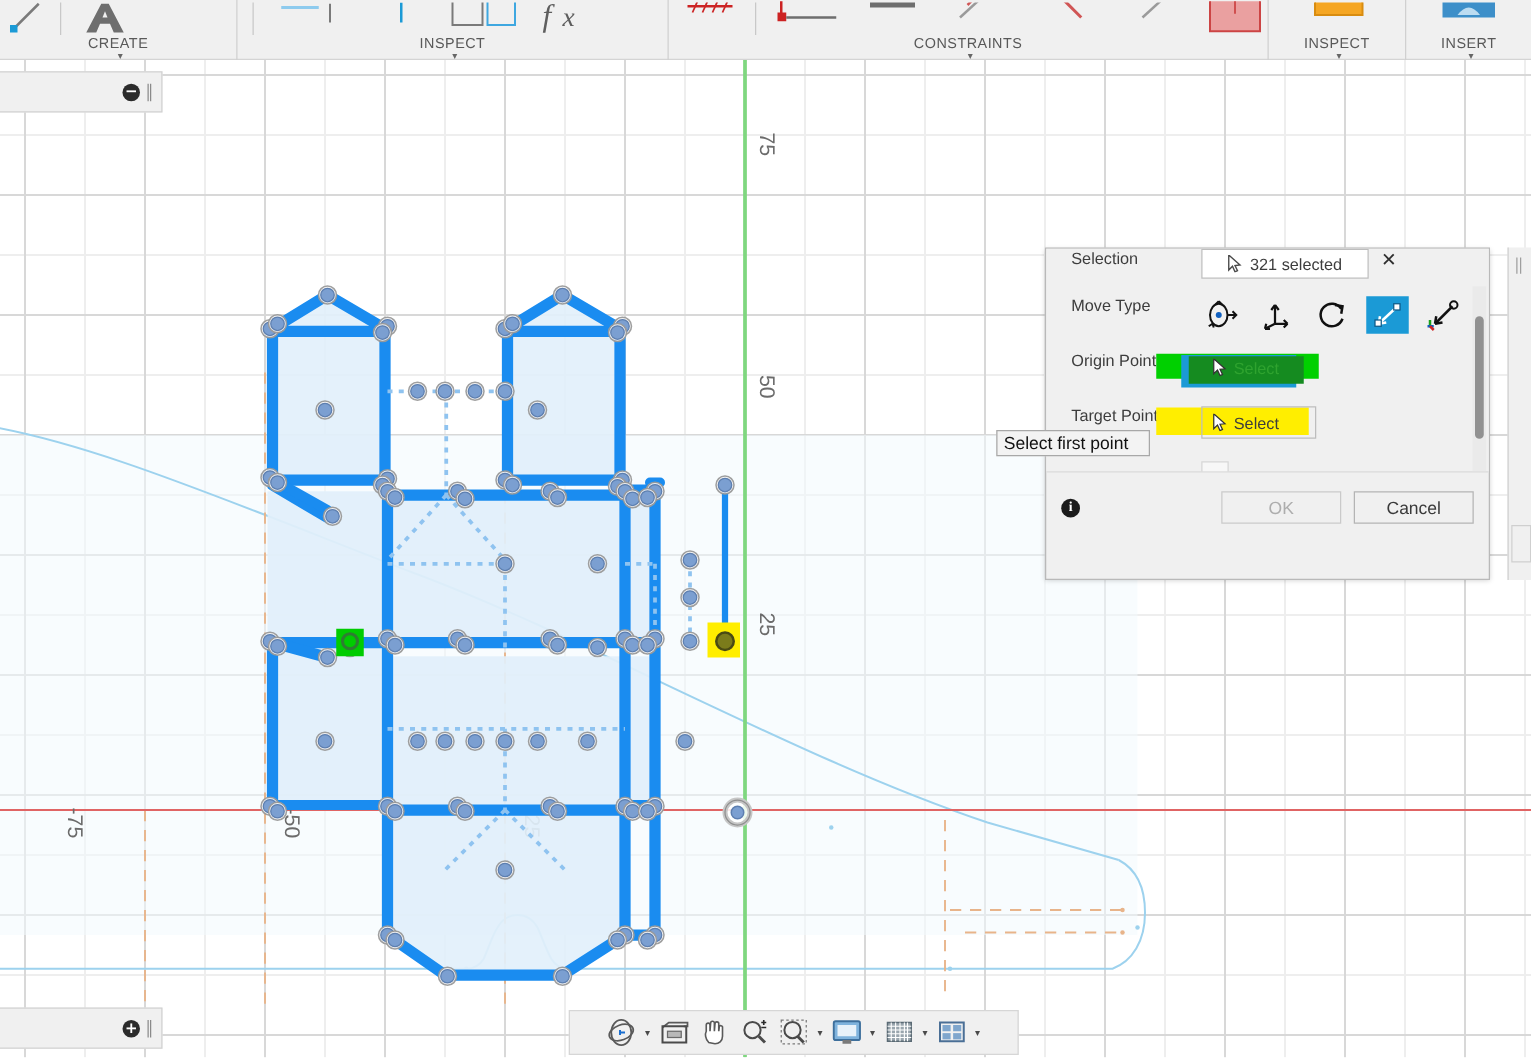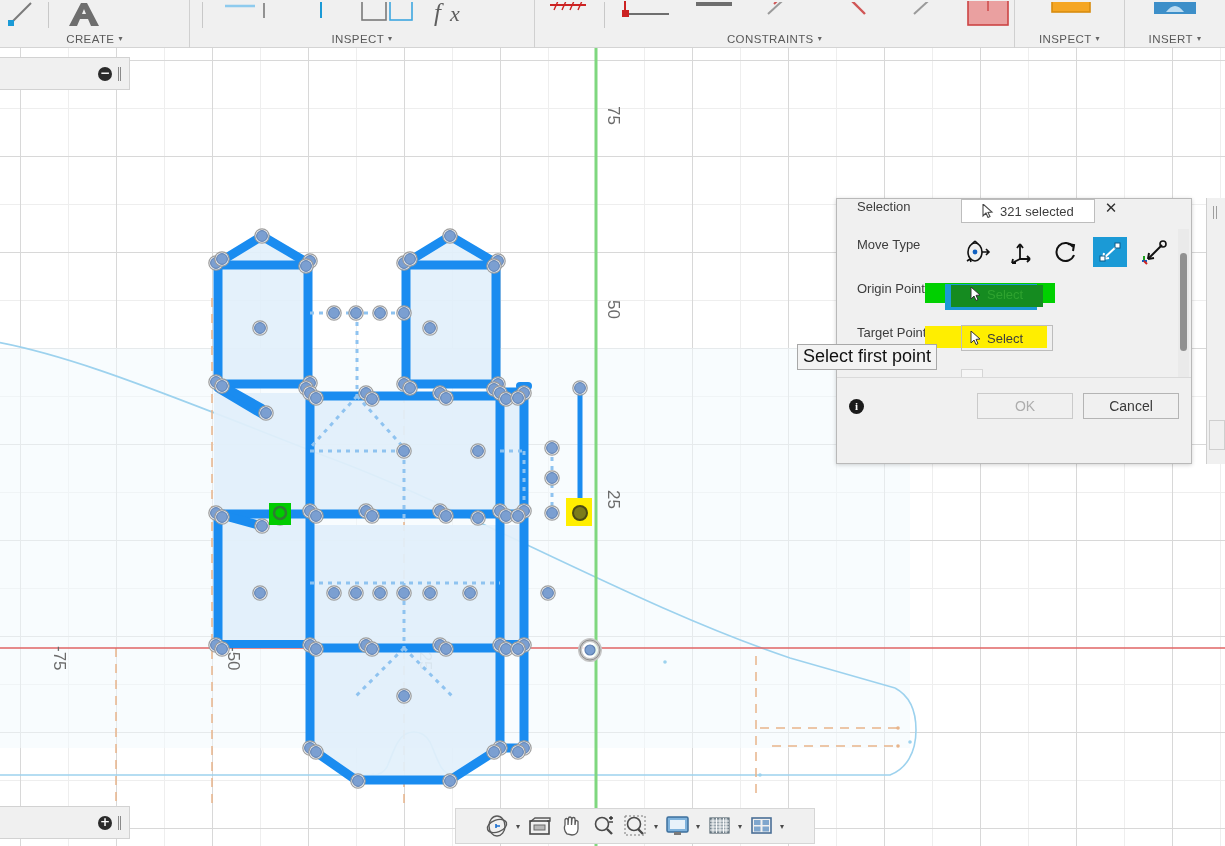--- a/index.html
+++ b/index.html
@@ -33,20 +33,21 @@
   .tb-icon {
     width: 40px; height: 30px;
     display: flex; align-items: center; justify-content: center;
     position: relative;
   }
   .tb-label {
     height: 18px;
     font-size: 11.5px; color: #595959; letter-spacing: .4px;
     display: flex; align-items: center; justify-content: center;
     white-space: nowrap;
+    flex-direction: column;
   }
   .tb-label .caret {
     margin-left: 4px; font-size: 8px; color: #666; line-height: 1;
   }
   .tb-sep { width: 1px; background: #c8c8c8; align-self: center; height: 26px; margin: 0 4px; }
 
   
   .canvas {
     position: absolute; left: 0; top: 48px; width: 1225px; height: 798px;
     background: #ffffff;
@@ -120,21 +121,21 @@
     font-size: 13px;
   }
   .hl-green { position: absolute; left: -36px; top: 2px; width: 130px; height: 20px; background: #00d000; }
   .hl-blue  { position: absolute; left: -16px; top: 3px; width: 92px; height: 26px; background: #1b9ad6; }
   .hl-dgreen{ position: absolute; left: -10px; top: 4px; width: 92px; height: 22px; background: #158b20; }
   .hl-yellow{ position: absolute; left: -36px; top: 1px; width: 122px; height: 22px; background: #ffee00; }
 
   .tooltip {
     position: absolute; left: 797px; top: 344px;
     background: #f3f3f3; border: 1px solid #a8a8a8;
-    font-size: 18px; color: #111; padding: 1px 5px 2px 5px;
+    font-size: 14px; color: #111; padding: 1px 16px 2px 5px;
     white-space: nowrap;
   }
   .dlg-footer {
     height: 56px; display: flex; align-items: center; padding: 0 12px; gap: 10px;
   }
   .info-ico {
     width: 15px; height: 15px; border-radius: 50%; background: #1b1b1b; color: #fff;
     font-size: 11px; font-weight: 700; text-align: center; line-height: 15px;
     font-family: "Liberation Serif", serif;
   }

